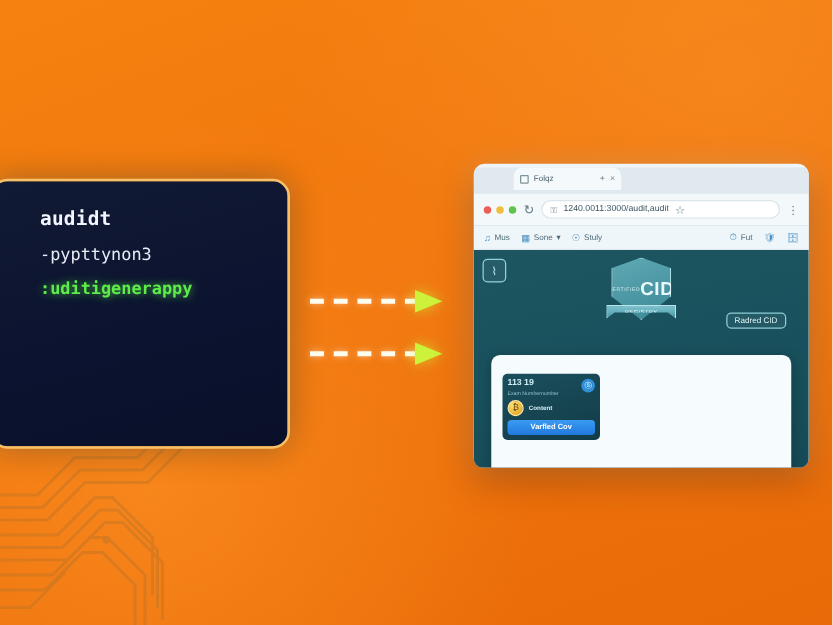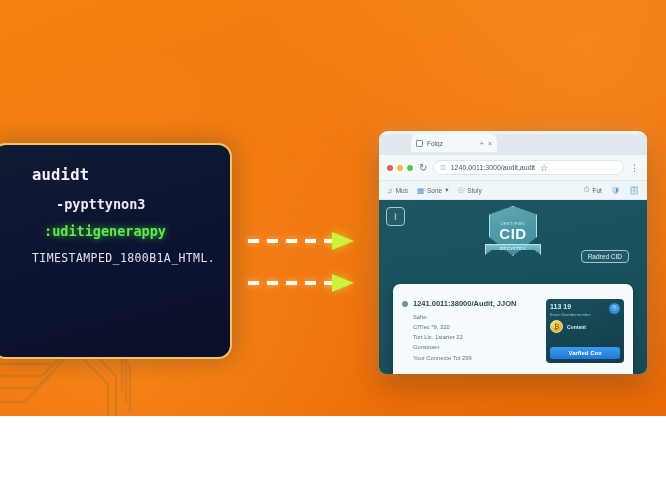--- a/index.html
+++ b/index.html
@@ -3,21 +3,21 @@
 <meta charset="utf-8">
 <style>
   * { box-sizing: border-box; margin: 0; padding: 0; }
   html, body {
     width: 666px; height: 500px;
     overflow: hidden;
     font-family: "Liberation Sans", sans-serif;
   }
   #stage {
     position: relative;
-    width: 666px; height: 416px;
+    width: 666px; height: 500px;
     background:
       radial-gradient(circle at 18% 78%, rgba(255,150,40,0.55) 0%, rgba(255,150,40,0) 46%),
       radial-gradient(circle at 88% 12%, rgba(255,160,55,0.35) 0%, rgba(255,160,55,0) 50%),
       linear-gradient(160deg, #F5820F 0%, #F0750D 45%, #E86A08 100%);
     overflow: hidden;
   }
   
   #circuit {
     position: absolute; left: -10px; bottom: -6px;
     width: 230px; height: 170px;
@@ -29,23 +29,23 @@
     width: 240px; height: 216px;
     background: linear-gradient(165deg, #111a33 0%, #0c1330 55%, #0a1028 100%);
     border: 2px solid #f5c16b;
     border-radius: 14px;
     box-shadow: 0 0 26px rgba(0,0,0,.32), 0 0 16px rgba(255,220,150,.18);
     padding: 22px 14px 14px 38px;
     font-family: "DejaVu Sans Mono", monospace;
   }
   .t-line { margin-bottom: 12px; line-height: 1.15; white-space: nowrap; }
   .t-cmd   { color: #f2f4ff; font-size: 15.5px; font-weight: 700; letter-spacing: .2px; }
-  .t-flag  { color: #e8ecf7; font-size: 13.5px; font-weight: 700; margin-left: 24px; }
+  .t-flag  { color: #e8ecf7; font-size: 13.5px; font-weight: 400; }
   .t-ok    { color: #5dec4a; font-size: 13.5px; font-weight: 700;
-             text-shadow: 0 0 7px rgba(93,236,74,.75); margin-left: 12px; }
+             text-shadow: 0 0 7px rgba(93,236,74,.75); }
   .t-hash  { font-size: 13.5px; font-weight: 700; color: #eef2ff; margin-top: -9px; }
   .t-hash .hx { color: #5dec4a; text-shadow: 0 0 8px rgba(93,236,74,.8); }
   .t-file  { color: #dfe5f2; font-size: 11.5px; letter-spacing: .4px; margin-top: 10px; }
 
   
   .arrow { position: absolute; height: 18px; width: 112px; }
   #arrow-1 { left: 248px; top: 232px; }
   #arrow-2 { left: 248px; top: 274px; }
   .arrow .shaft {
     position: absolute; left: 0; top: 7px; width: 86px; height: 4px;
@@ -132,21 +132,21 @@
   }
   .badge-wrap {
     position: absolute; left: 50%; top: 6px; transform: translateX(-50%);
     width: 58px; text-align: center;
   }
   .shield {
     width: 48px; height: 50px; margin: 0 auto;
     background: linear-gradient(160deg, #5fa8b4 0%, #3d8a98 100%);
     border: 1.5px solid #a9dfe6;
     clip-path: polygon(50% 0%, 100% 17%, 100% 62%, 50% 100%, 0% 62%, 0% 17%);
-    display: flex; flex-direction: column; align-items: center; justify-content: center;
+    display: flex; align-items: center; justify-content: center;
     color: #eaf9fb;
   }
   .shield .s-top { font-size: 4px; letter-spacing: .5px; opacity: .85; }
   .shield .s-main { font-size: 15px; font-weight: 700; letter-spacing: .5px; line-height: 1; }
   .ribbon {
     margin: -12px auto 0; width: 56px; height: 11px;
     background: linear-gradient(180deg, #7cc2cd, #4e9aa8);
     border: 1px solid #b6e4ea;
     display: flex; align-items: center; justify-content: center;
     font-size: 4.5px; color: #f0fbfc; letter-spacing: .4px;
@@ -227,21 +227,20 @@
     <g fill="#b0712a" opacity="0.95">
       <circle cx="95" cy="96" r="3"></circle>
       <circle cx="150" cy="2" r="3"></circle>
     </g>
   </svg>
 
   <div id="terminal">
     <div class="t-line t-cmd">audidt</div>
     <div class="t-line t-flag">-pypttynon3</div>
     <div class="t-line t-ok">:uditigenerappy</div>
-    <div class="t-line t-file">TIMESTAMPED_1800B1A_HTML.</div>
   </div>
 
   <div class="arrow" id="arrow-1">
     <div class="shaft"></div>
     <div class="head"></div>
   </div>
   <div class="arrow" id="arrow-2">
     <div class="shaft"></div>
     <div class="head"></div>
   </div>
@@ -309,33 +308,20 @@
           <span class="s-main">CID</span>
         </div>
         <div class="ribbon">REGISTRY</div>
       </div>
 
       <div class="chip">Radred CID</div>
 
       <div class="card">
 
         <div class="card-body">
-          <div class="entry">
-            <span class="bullet"></span>
-            <div class="entry-main">
-              <div class="entry-url">1241.0011:38000/Audit, JJON</div>
-              <div class="meta-list">
-                <div>Sahe:</div>
-                <div>CfTlec *9, 320</div>
-                <div>Tort Llc. 1starter 22</div>
-                <div>Gonszoen</div>
-                <div>Your Connecte Tot 299</div>
-              </div>
-            </div>
-          </div>
 
           <div class="mini-panel">
             <div class="mini-top">
               <div>
                 <div class="mini-code">113 19</div>
                 <div class="mini-sub">Exam Numbernumber</div>
               </div>
               <span class="mini-circle">ⓢ</span>
             </div>
             <div class="mini-row">

